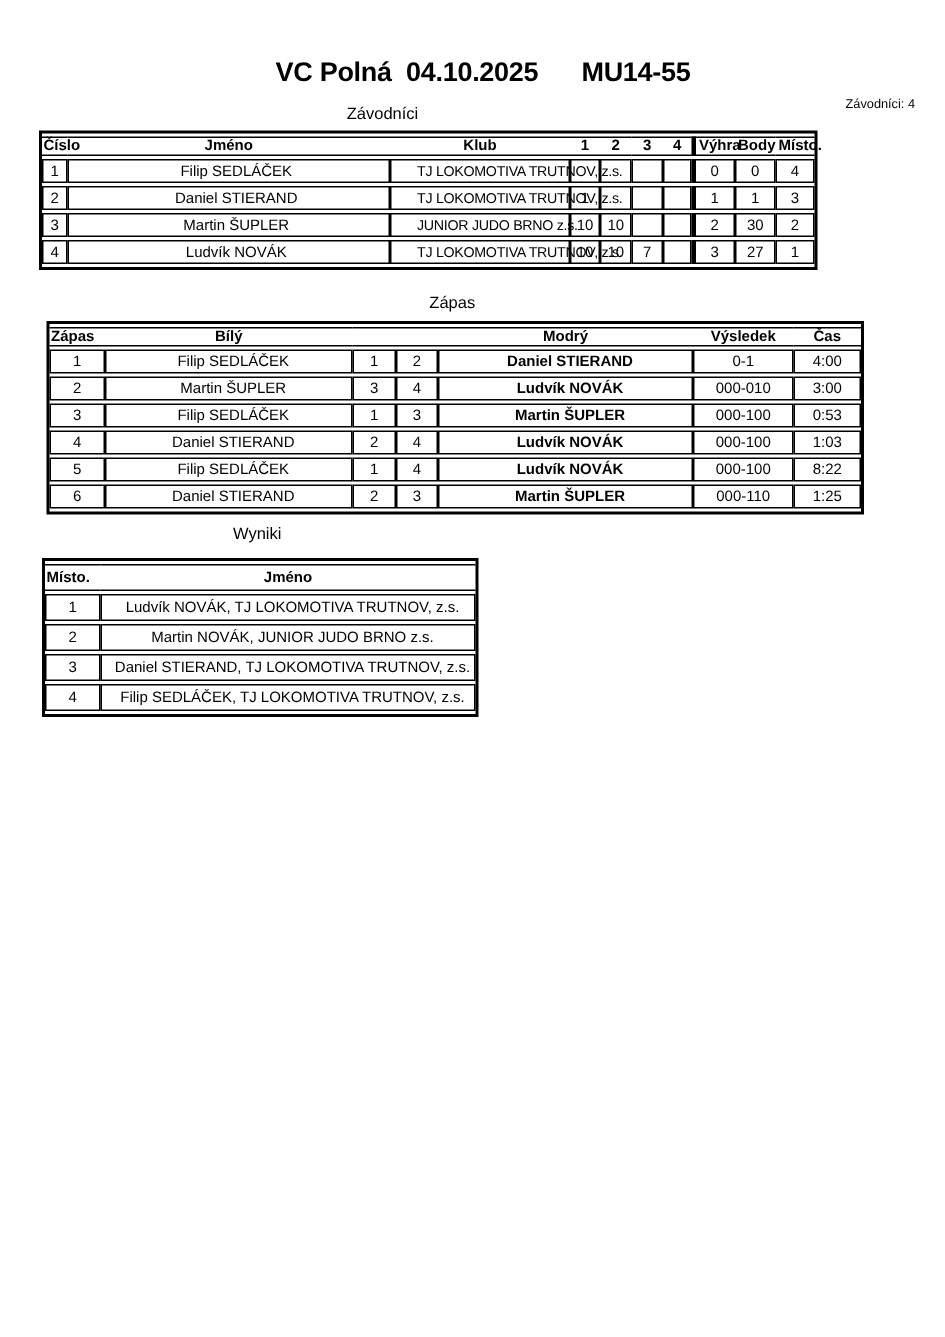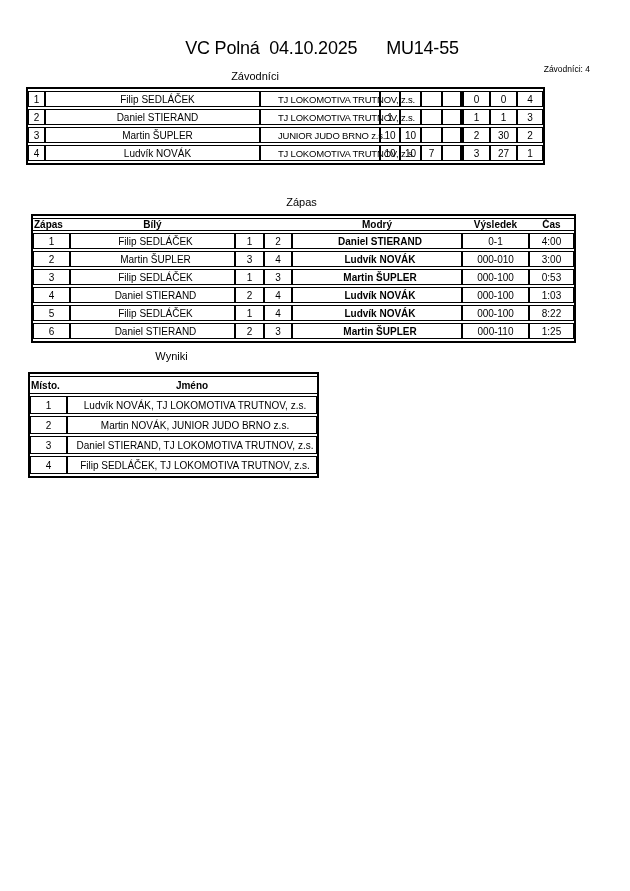--- a/index.html
+++ b/index.html
@@ -6,34 +6,34 @@
   html, body { background: #ffffff; }
   body {
     width: 630px; height: 891px;
     position: relative;
     font-family: "Liberation Sans", sans-serif;
     color: #000;
   }
   .page-title {
     position: absolute; top: 38px; left: 14px; width: 616px;
     text-align: center;
-    font-size: 18px; font-weight: normal;
+    font-size: 18px; font-weight: bold;
     white-space: pre;
     letter-spacing: -0.2px;
   }
   .section-title {
     position: absolute;
     text-align: center;
     font-size: 11px; font-weight: normal;
   }
   .sec-zavodnici { top: 70px; left: 0; width: 510px; }
   .sec-zapas     { top: 196px; left: 31px; width: 541px; }
   .sec-wyniki    { top: 350px; left: 28px; width: 287px; }
   .count-note {
-    position: absolute; top: 64px; right: 40px;
+    position: absolute; top: 64px; right: 20px;
     font-size: 8.5px;
   }
   table {
     position: absolute;
     table-layout: fixed;
     border-collapse: separate;
     border-spacing: 0 2px;
     border: 2px solid #000;
     background: #fff;
   }
@@ -84,20 +84,32 @@
       <col style="width:120px">
     <col style="width:20px">
       <col style="width:21px">
       <col style="width:21px">
       <col style="width:19px">
     <col style="width:29px">
       <col style="width:27px">
       <col style="width:26px">
   </colgroup>
   <tbody>
+      <tr>
+    <td class="h first">Číslo</td>
+    <td class="h c">Jméno</td>
+    <td class="h c">Klub</td>
+    <td class="h c">1</td>
+    <td class="h c">2</td>
+    <td class="h c">3</td>
+    <td class="h c">4</td>
+    <td class="h hsep">Výhra</td>
+    <td class="h">Body</td>
+    <td class="h">Místo.</td>
+  </tr>
   <tr>
     <td class="c">1</td>
     <td class="l name">Filip SEDLÁČEK</td>
     <td class="l klub">TJ LOKOMOTIVA TRUTNOV, z.s.</td>
     <td class="c"></td>
     <td class="c"></td>
     <td class="c"></td>
     <td class="c"></td>
     <td class="c sep">0</td>
     <td class="c">0</td>

